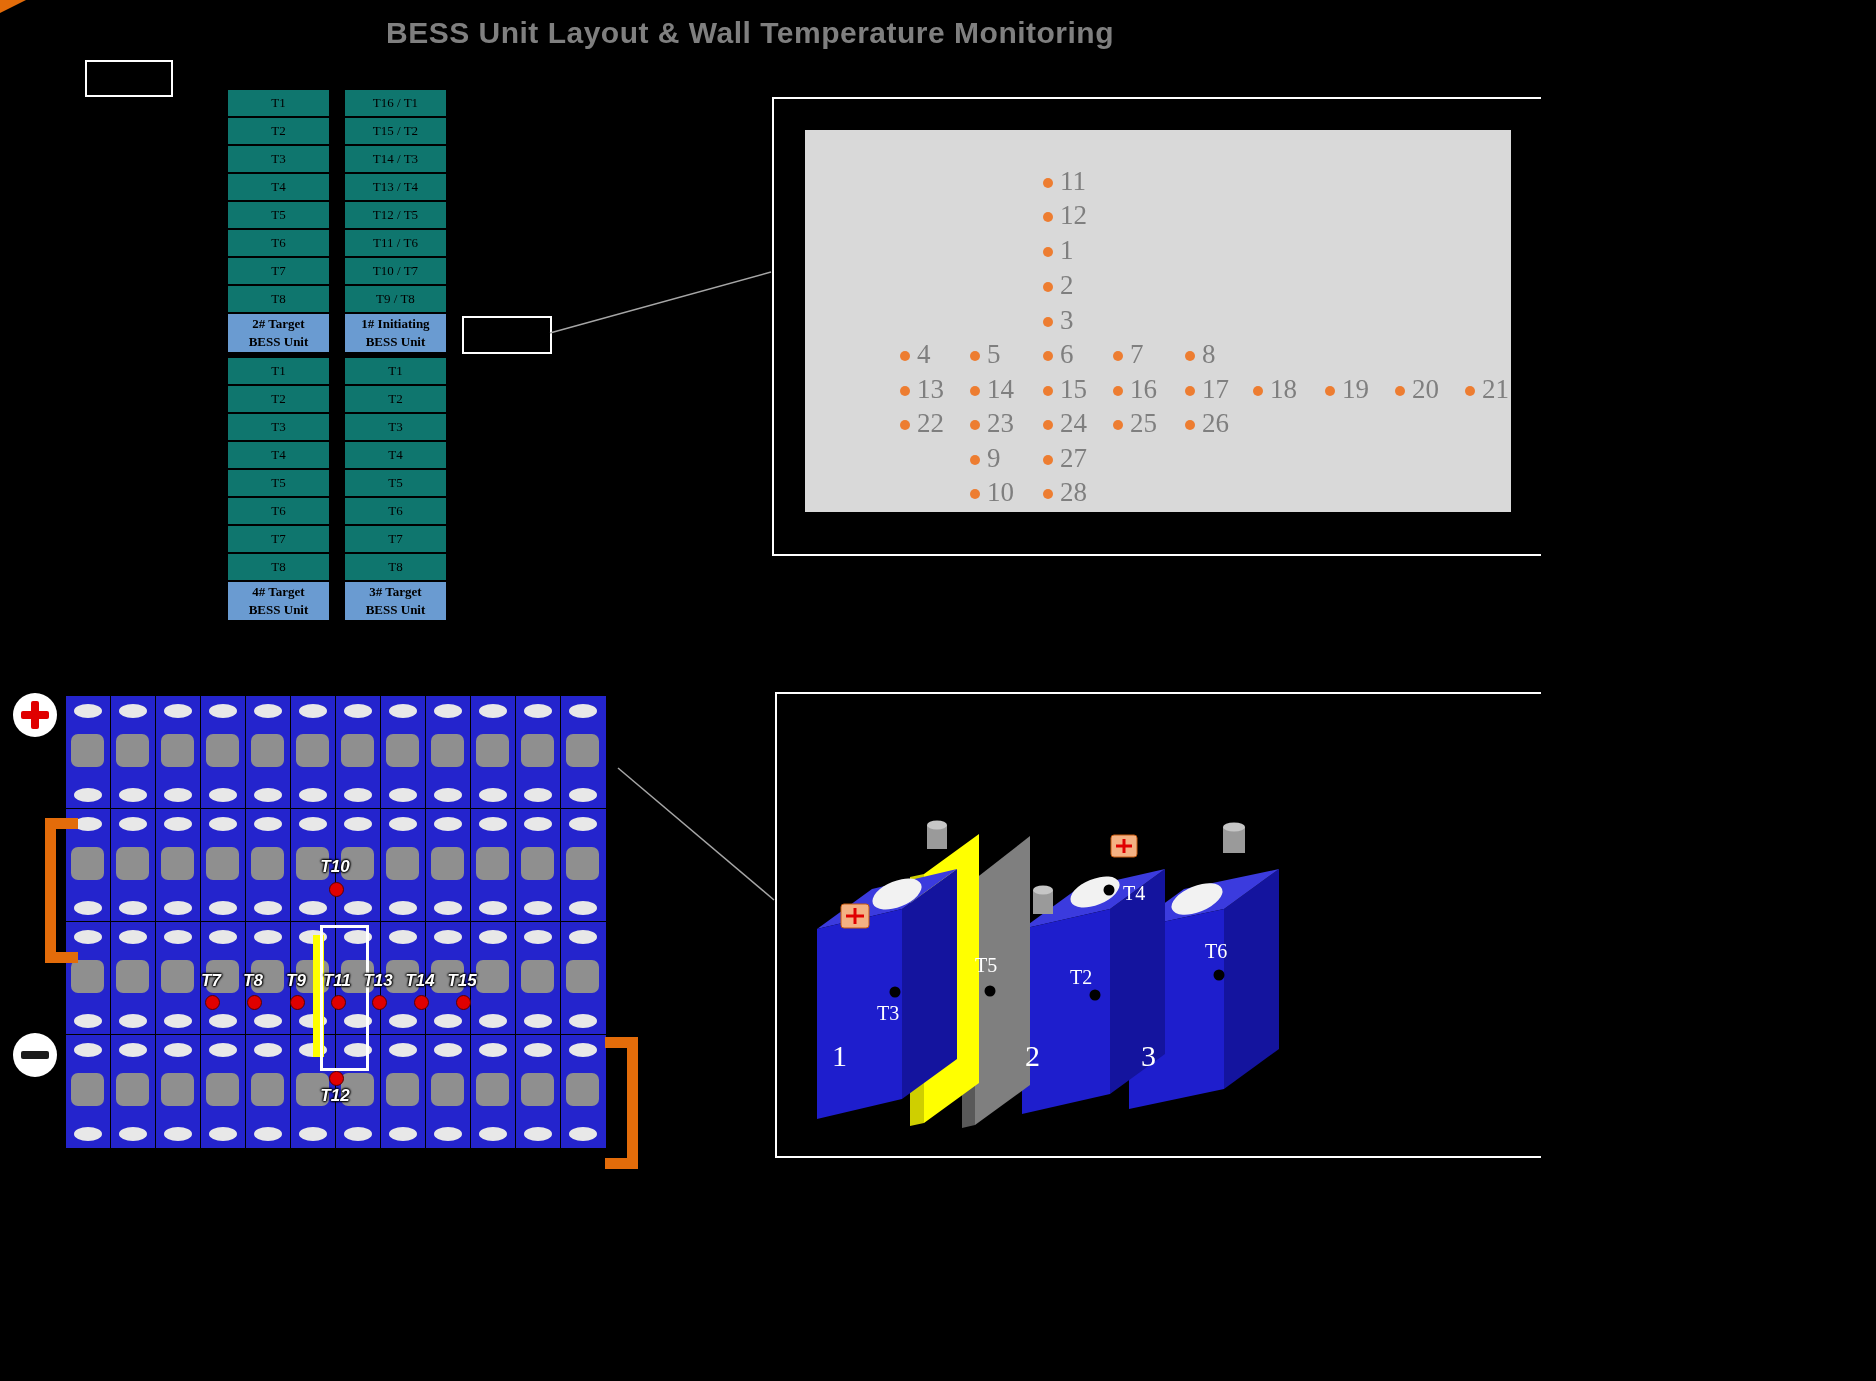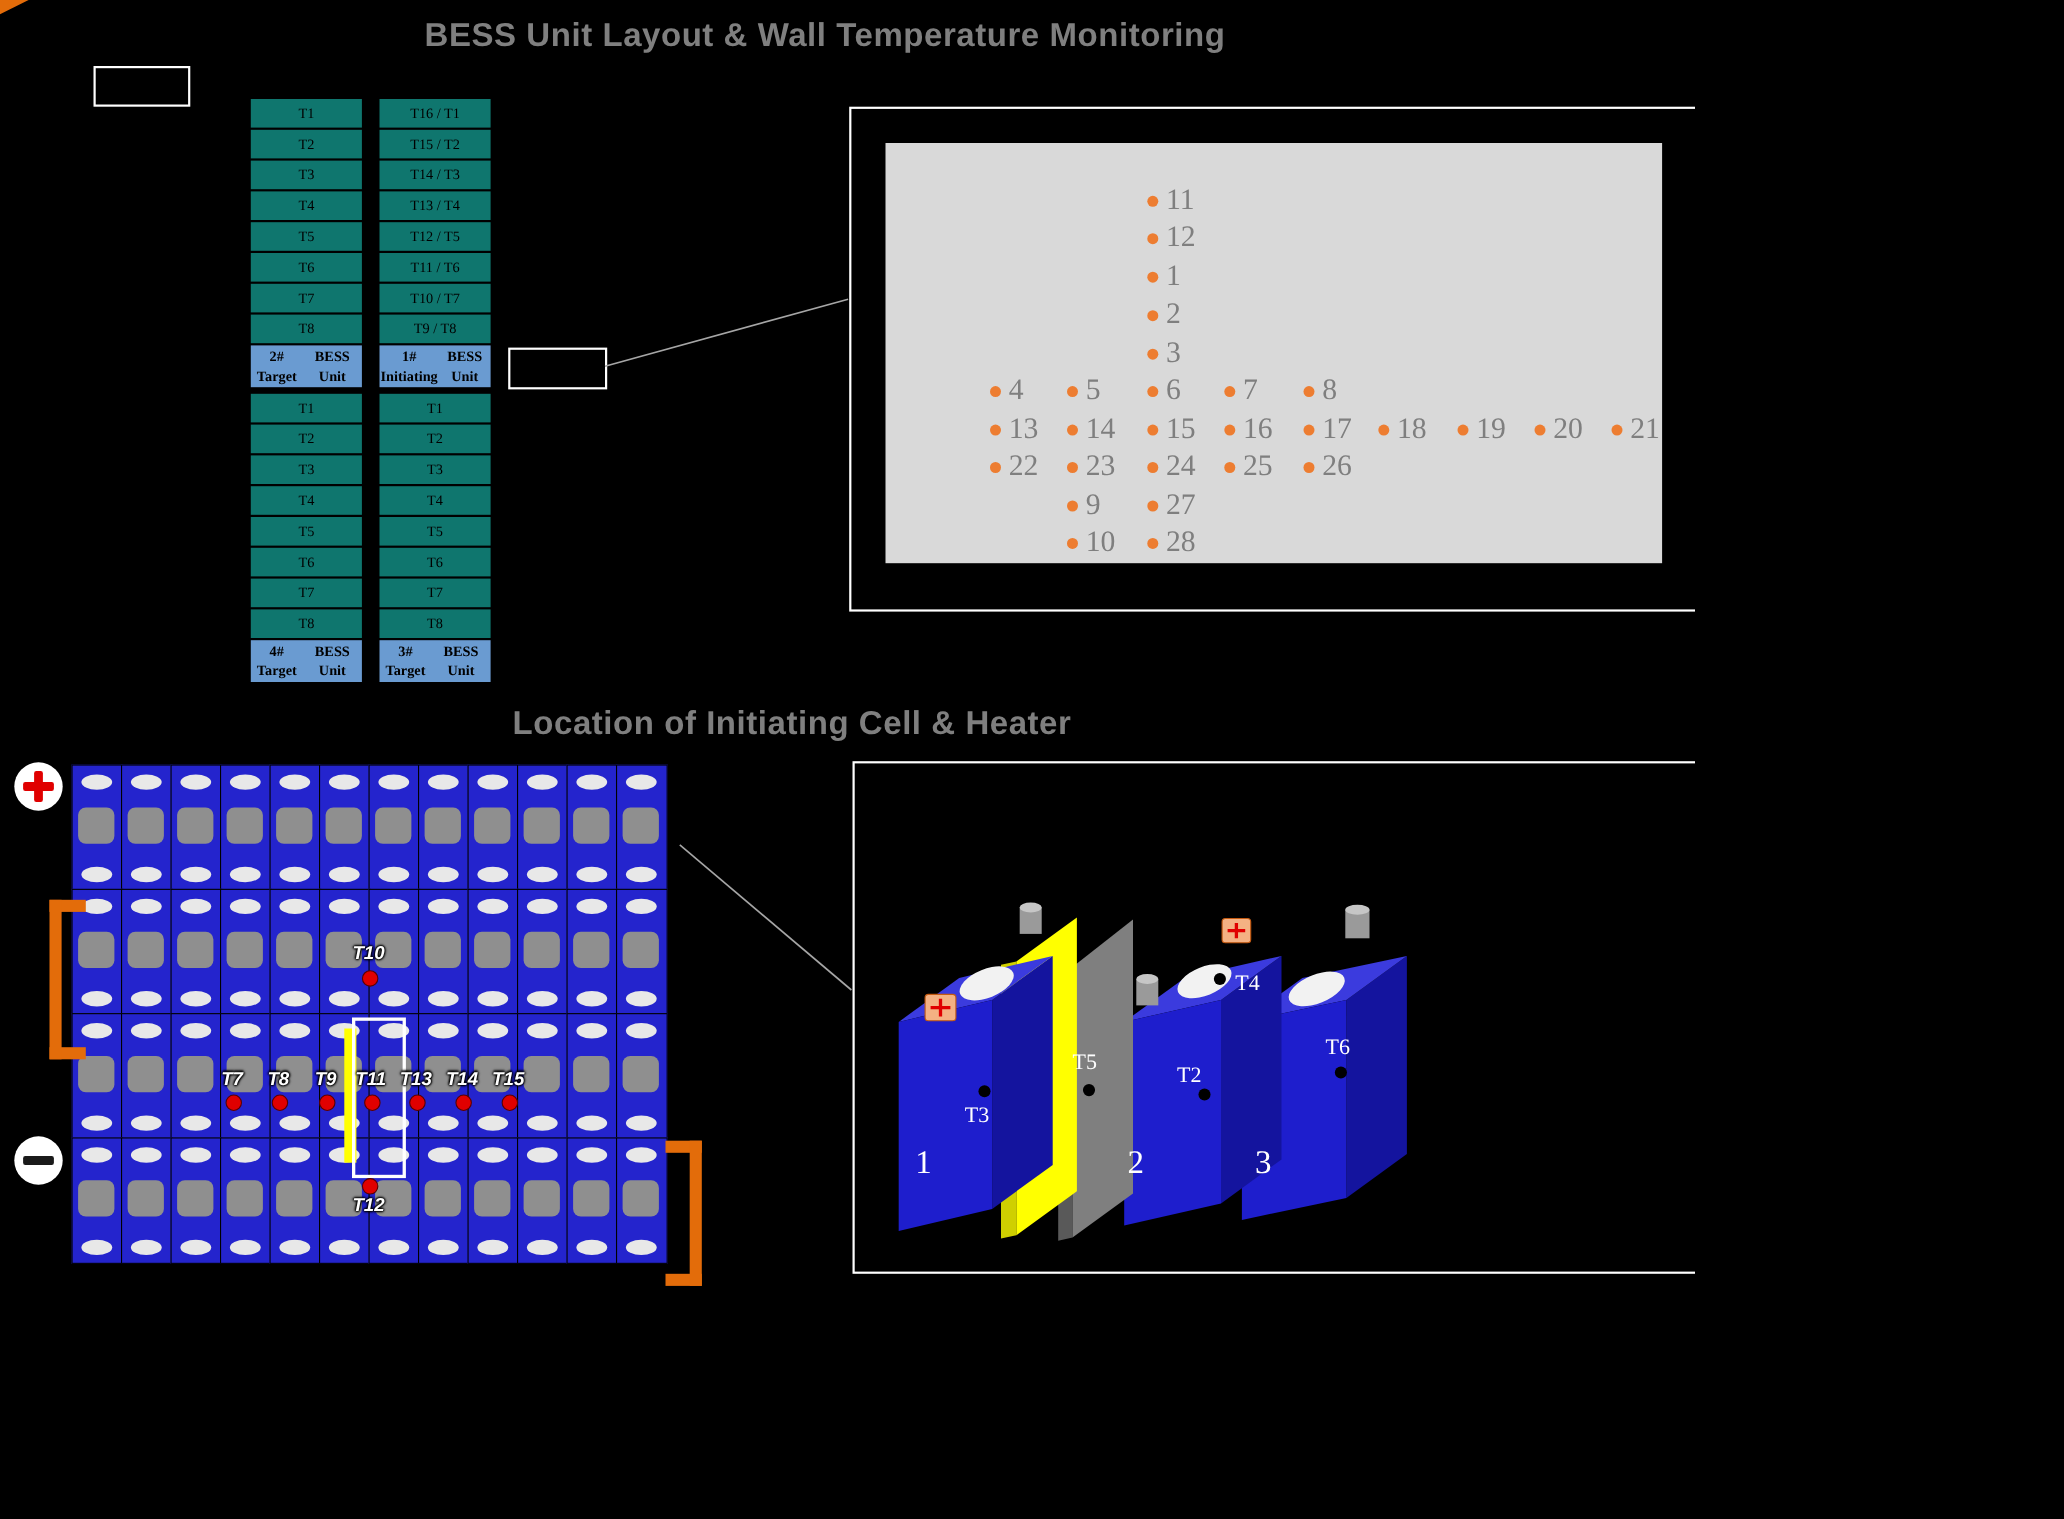--- a/index.html
+++ b/index.html
@@ -7,21 +7,21 @@
         font-family:"Liberation Sans",sans-serif;}
   .abs{position:absolute;}
   .title{position:absolute;color:#7f7f7f;font-weight:700;font-size:30px;text-align:center;letter-spacing:.5px;}
   .callout-box{position:absolute;border:2px solid #fff;background:transparent;}
   .panel{position:absolute;border:2px solid #fff;background:#000;}
   .plot{position:absolute;background:#d9d9d9;}
   .odot{position:absolute;width:10px;height:10px;border-radius:50%;background:#ed7d31;}
   .onum{position:absolute;font-family:"Liberation Serif",serif;font-size:27px;color:#7f7f7f;line-height:1;white-space:nowrap;}
   .ucell{width:101px;height:26px;background:#0f766e;margin-bottom:2px;display:flex;align-items:center;justify-content:center;
          font-family:"Liberation Serif",serif;font-size:13px;color:#000;}
-  .uheader{width:101px;height:38px;background:#6a9bd1;display:flex;flex-direction:row;align-items:center;justify-content:center;
+  .uheader{width:101px;height:38px;background:#6a9bd1;display:flex;flex-direction:column;align-items:center;justify-content:center;
          font-family:"Liberation Serif",serif;font-weight:700;font-size:13px;color:#000;line-height:1.4;text-align:center;}
   .bcell{position:absolute;width:45px;height:113px;background:#2424cd;border:1px solid #000;}
   .bcell .eltop{position:absolute;top:8px;left:8px;width:28px;height:14px;border-radius:50%;background:#e8e8e8;}
   .bcell .sq{position:absolute;top:38px;left:5px;width:33px;height:33px;border-radius:7px;background:#8f8f8f;}
   .bcell .elbot{position:absolute;top:92px;left:8px;width:28px;height:14px;border-radius:50%;background:#e8e8e8;}
   .rdot{position:absolute;width:13px;height:13px;border-radius:50%;background:#e00000;border:1px solid #5a0000;}
   .plabel{position:absolute;transform:translate(-50%,-50%);color:#fff;font-weight:700;font-size:17px;white-space:nowrap;
           text-shadow:0 1px 2px #000,0 -1px 2px #000,1px 0 2px #000,-1px 0 2px #000;}
   .ystrip{position:absolute;background:#ffff00;}
   .wbox{position:absolute;border:3px solid #fff;}
@@ -32,21 +32,20 @@
   .term .h{position:absolute;left:8px;top:18px;width:28px;height:8px;border-radius:2px;}
   .term .v{position:absolute;left:18px;top:8px;width:8px;height:28px;border-radius:2px;}
   svg{display:block;}
 </style>
 </head>
 <body>
 
 <div id="page">
 
   <div class="title" style="left:300px;top:16px;width:900px;">BESS Unit Layout &amp; Wall Temperature Monitoring</div>
-  <div class="title" style="left:400px;top:641px;width:640px;">Location of Initiating Cell &amp; Heater</div>
 
   <div class="callout-box" style="left:85px;top:60px;width:84px;height:33px;"></div>
   <div class="callout-box" style="left:462px;top:316px;width:86px;height:34px;"></div>
 
   <div id="tables" class="abs" style="left:0;top:0;">
       <div class="abs" style="left: 228px; top: 90px;">
         <div class="ucell">T1</div>
         <div class="ucell">T2</div>
         <div class="ucell">T3</div>
         <div class="ucell">T4</div>

